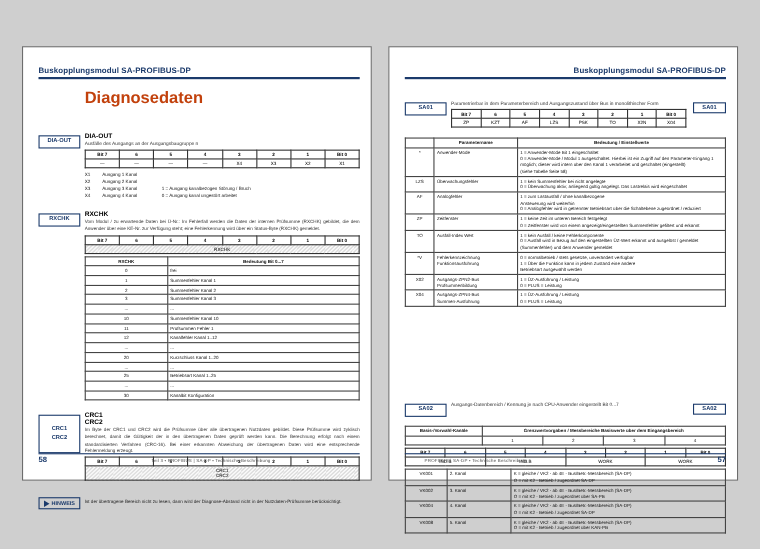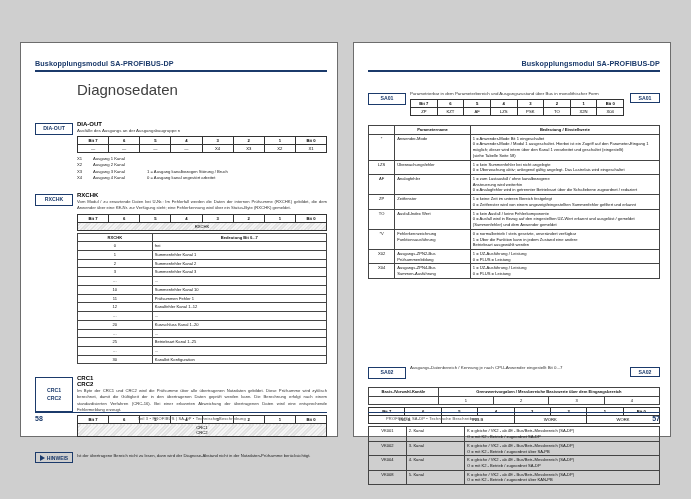--- a/index.html
+++ b/index.html
@@ -73,22 +73,22 @@
 
   
   .content {
     position: absolute;
     left: 14px; right: 10px;
     top: 34px; bottom: 28px;
   }
 
   h1.doc-title {
     font-size: 15px;
-    font-weight: normal;
-    color: #404040;
+    font-weight: bold;
+    color: #c2410c;
     margin: 4px 0 3px 42px;
   }
 
   
   .mtag {
     position: absolute;
     left: 0;
     width: 38px;
     border: 1px solid #1b3a6b;
     background: #fff;

